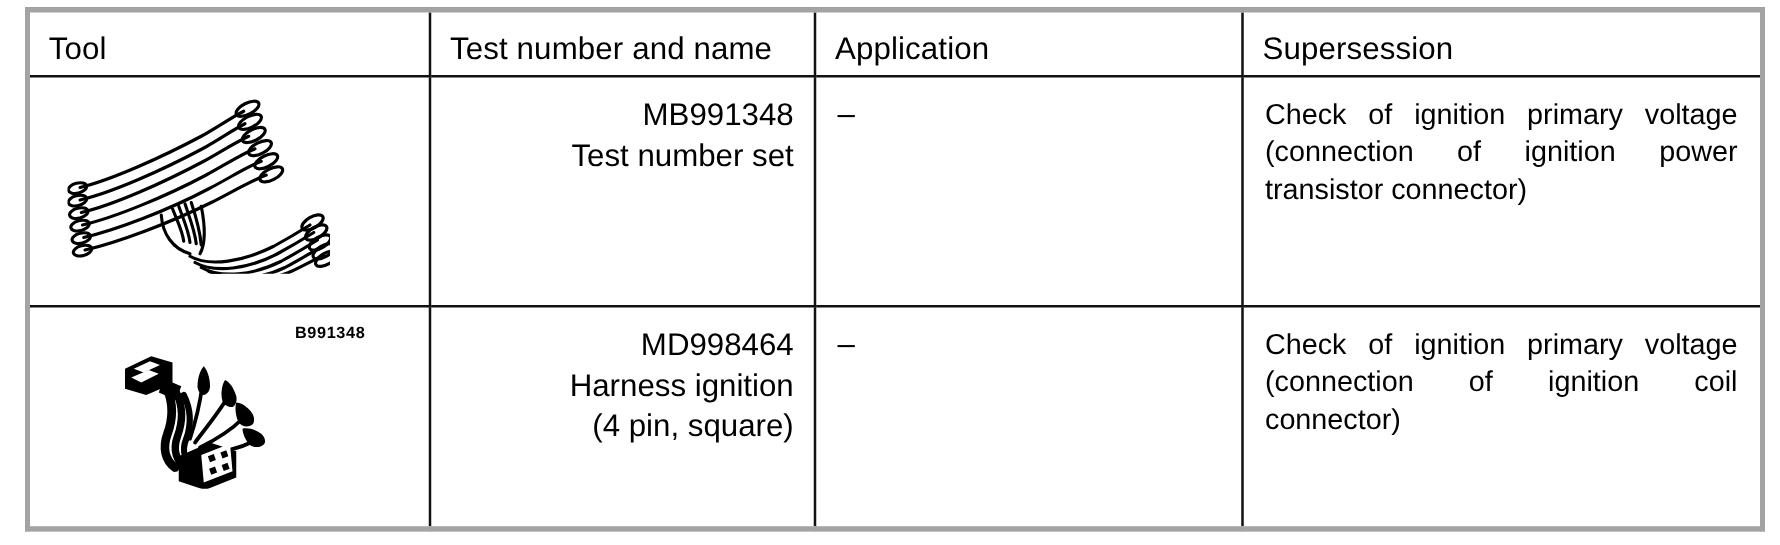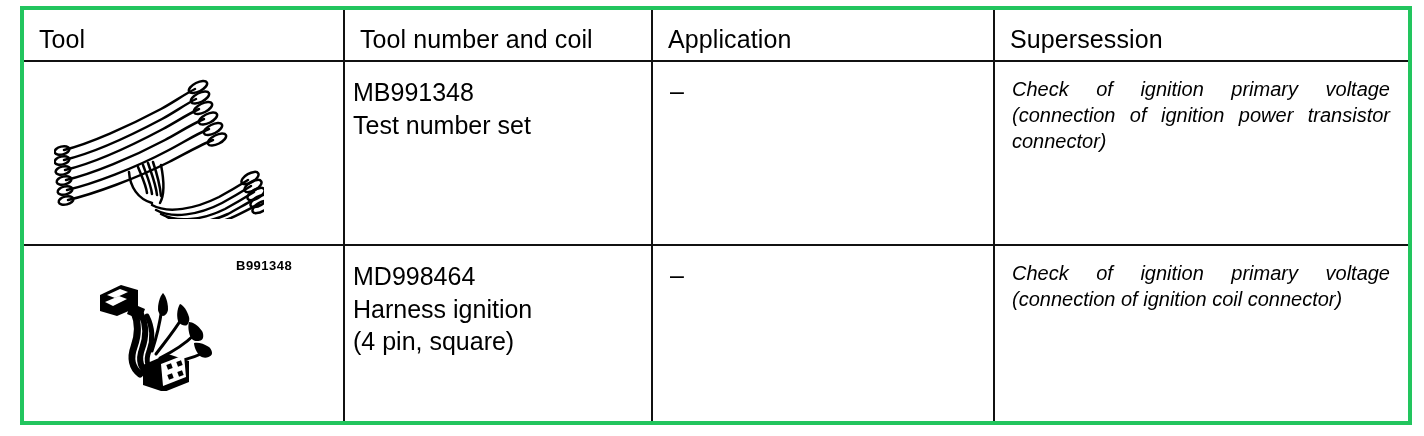--- a/index.html
+++ b/index.html
@@ -26,21 +26,21 @@
 
   
   .tool-table {
     position: absolute;
     left: 20px;
     top: 6px;
     width: 1388px;
     height: 419px;
     border-collapse: collapse;
     table-layout: fixed;
-    border: 4px solid #22c55e;
+    border: 4px solid #a3a3a3;
     background: #14532d;
   }
   .tool-table td, .tool-table th {
     border: 2px solid #111111;
     vertical-align: top;
     padding: 0;
     background: #ffffff;
   }
 
   
@@ -63,37 +63,36 @@
 
   
   .row-1 { height: 184px; }
   .row-2 { height: 178px; }
 
   .cell-inner {
     padding: 14px 16px 0 15px;
     font-size: 25px;
     line-height: 1.30;
   }
-  .cell-inner.pad-num { padding-left: 8px; }
+  .cell-inner.pad-num { padding-left: 8px; text-align: right; }
   .cell-inner.pad-sup { padding-left: 17px; }
   .cell-inner.pad-app { padding-left: 17px; padding-right: 18px; }
 
   .txt-line { display: block; white-space: nowrap; }
 
   .dash { font-size: 25px; line-height: 1.2; display: block; }
 
   
   .app-text {
     text-align: justify;
     text-align-last: left;
-    font-size: 20px;
+    font-size: 23px;
     line-height: 1.31;
     margin: 0;
     hyphens: none;
-    font-style: italic;
   }
 
   
   .illus-wrap {
     position: relative;
     width: 100%;
     height: 100%;
   }
   .illus-1 {
     position: absolute;
@@ -138,21 +137,21 @@
       <col class="col-super">
       <col class="col-app">
     </colgroup>
 
     <thead>
       <tr class="hdr-row">
         <th class="hdr-cell">
           <div class="cell-inner">Tool</div>
         </th>
         <th class="hdr-cell">
-          <div class="cell-inner">Tool number and coil</div>
+          <div class="cell-inner">Test number and name</div>
         </th>
         <th class="hdr-cell">
           <div class="cell-inner">Application</div>
         </th>
         <th class="hdr-cell">
           <div class="cell-inner">Supersession</div>
         </th>
       </tr>
     </thead>
 

